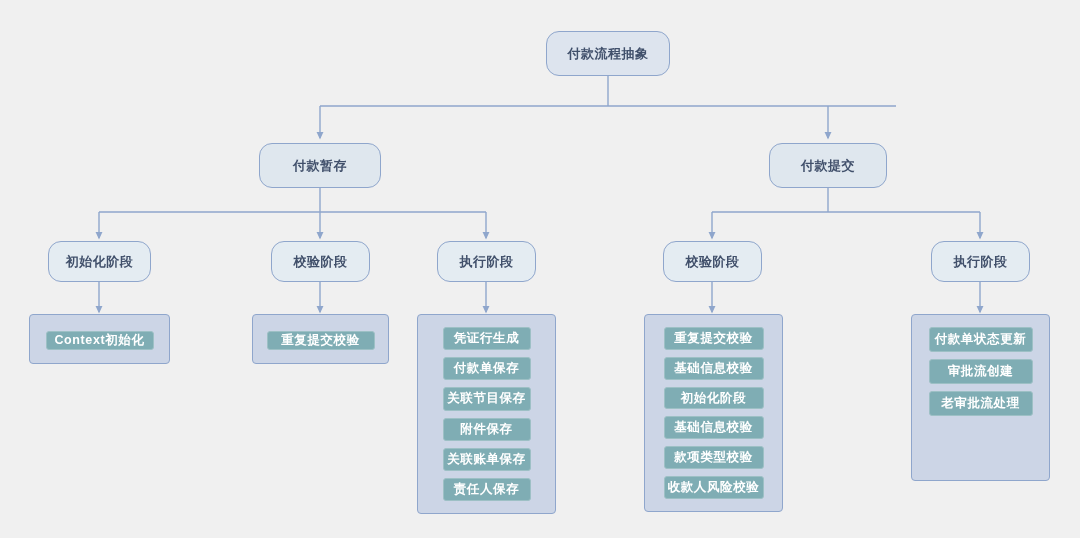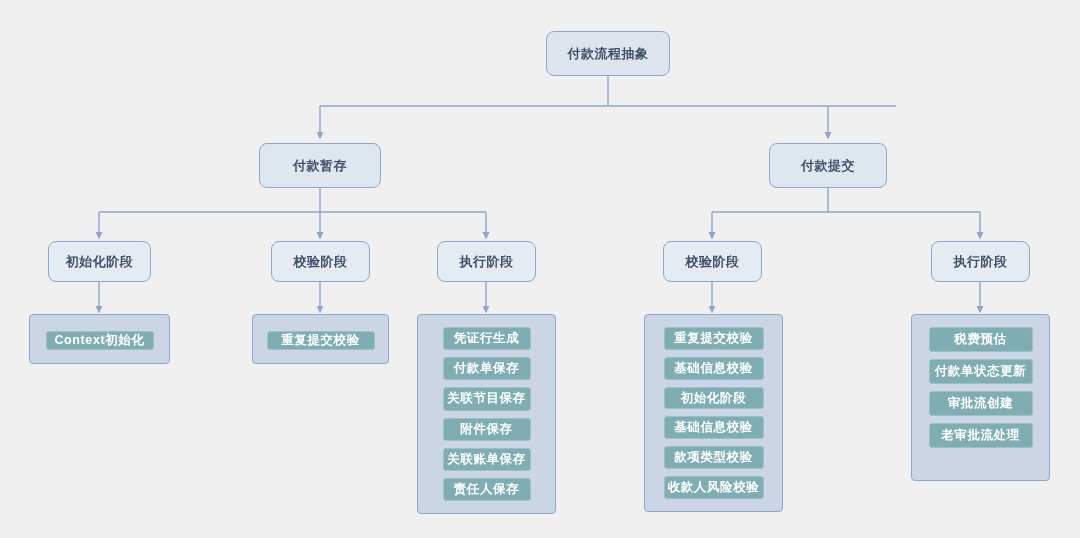--- a/index.html
+++ b/index.html
@@ -23,21 +23,21 @@
     left: 0;
     top: 0;
     width: 1080px;
     height: 538px;
     pointer-events: none;
   }
   .node {
     position: absolute;
     box-sizing: border-box;
     border: 1px solid #8fa6cc;
-    border-radius: 8px;
+    border-radius: 13px;
     display: flex;
     align-items: center;
     justify-content: center;
     color: #41506b;
     font-weight: bold;
     letter-spacing: 0.5px;
   }
   .node-root {
     background: #dde4ee;
     font-size: 13px;
@@ -168,19 +168,18 @@
   <div class="panel wide" style="left:644px; top:314px; width:139px; height:198px;">
     <div class="pill">重复提交校验</div>
     <div class="pill">基础信息校验</div>
     <div class="pill">初始化阶段</div>
     <div class="pill">基础信息校验</div>
     <div class="pill">款项类型校验</div>
     <div class="pill">收款人风险校验</div>
   </div>
 
   <div class="panel xwide" style="left:911px; top:314px; width:139px; height:167px;">
-    <div class="pill">税费预估</div>
     <div class="pill">付款单状态更新</div>
     <div class="pill">审批流创建</div>
     <div class="pill">老审批流处理</div>
   </div>
 
 </div>
 
 </body></html>

